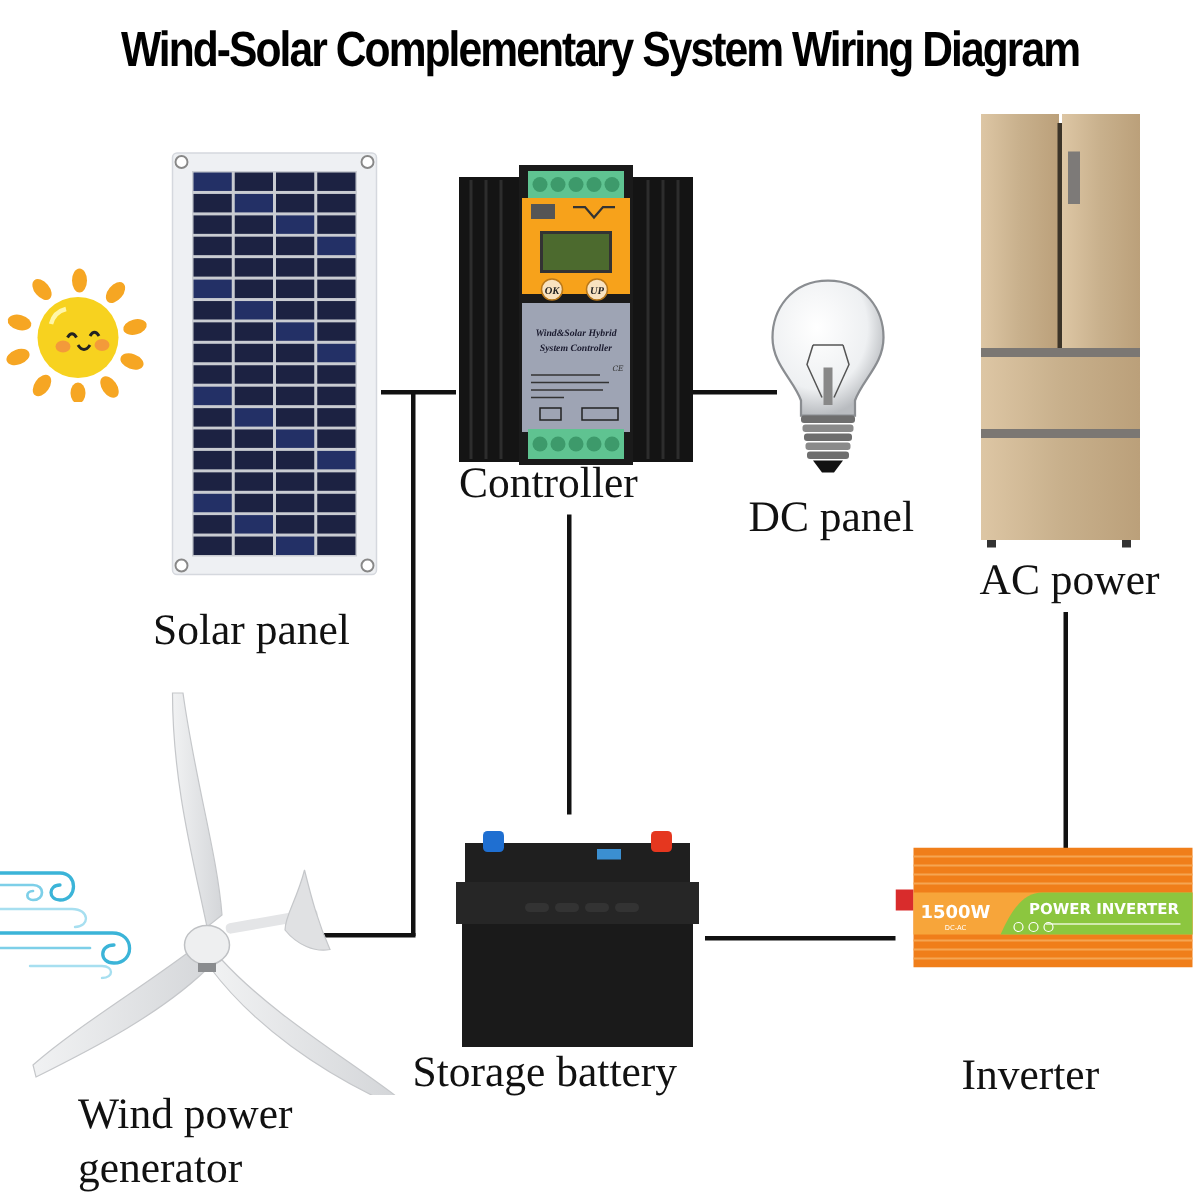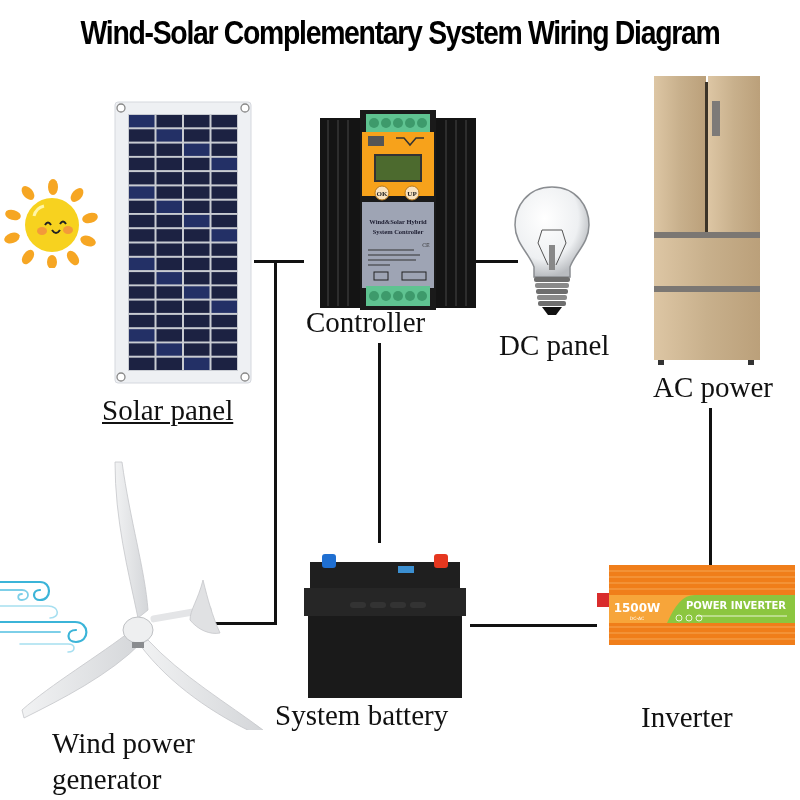--- a/index.html
+++ b/index.html
@@ -129,23 +129,23 @@
         <rect x="71.0" y="243.4" width="25.5" height="12.3" fill="#1c2242"></rect>
         <rect x="98.5" y="243.4" width="25.5" height="12.3" fill="#1c2242"></rect>
         <rect x="16.0" y="257.7" width="25.5" height="12.3" fill="#1c2242"></rect>
         <rect x="43.5" y="257.7" width="25.5" height="12.3" fill="#1c2242"></rect>
         <rect x="71.0" y="257.7" width="25.5" height="12.3" fill="#233066"></rect>
         <rect x="98.5" y="257.7" width="25.5" height="12.3" fill="#1c2242"></rect>
       </g>
   </svg>
 </div>
 
-<div class="label" style="left:102px;top:395px;text-decoration:underline;">Solar panel</div>
-
-<div class="abs" style="left:320px;top:110px;">
+<div class="label" style="left:102px;top:405px;">Solar panel</div>
+
+<div class="abs" style="left:306px;top:110px;font-style:italic;">
   <svg width="156" height="200" viewBox="0 0 156 200">
     <rect x="0" y="8" width="40" height="190" fill="#141414"></rect>
     <rect x="116" y="8" width="40" height="190" fill="#141414"></rect>
     <g stroke="#2d2d2d" stroke-width="2">
       <line x1="8" y1="10" x2="8" y2="196"></line>
         <line x1="18" y1="10" x2="18" y2="196"></line>
         <line x1="28" y1="10" x2="28" y2="196"></line>
       <line x1="126" y1="10" x2="126" y2="196"></line>
         <line x1="136" y1="10" x2="136" y2="196"></line>
         <line x1="146" y1="10" x2="146" y2="196"></line>
@@ -291,21 +291,21 @@
     <g fill="#333">
         <rect x="48" y="52" width="16" height="6" rx="3"></rect>
         <rect x="68" y="52" width="16" height="6" rx="3"></rect>
         <rect x="88" y="52" width="16" height="6" rx="3"></rect>
         <rect x="108" y="52" width="16" height="6" rx="3"></rect>
       </g>
     <rect x="6" y="66" width="154" height="82" fill="#1a1a1a"></rect>
   </svg>
 </div>
 
-<div class="label" style="left:275px;top:700px;">System battery</div>
+<div class="label" style="left:275px;top:700px;">Storage battery</div>
 
 <div class="abs" style="left:597px;top:565px;">
   <svg width="200" height="80" viewBox="0 0 200 80">
     <rect x="0" y="28" width="12" height="14" fill="#d92c2c"></rect>
     <rect x="12" y="0" width="186" height="80" fill="#f07e1a"></rect>
     <g stroke="#f5a552" stroke-width="1.2">
       <line x1="12" y1="6" x2="198" y2="6"></line>
         <line x1="12" y1="12" x2="198" y2="12"></line>
         <line x1="12" y1="18" x2="198" y2="18"></line>
         <line x1="12" y1="24" x2="198" y2="24"></line>

